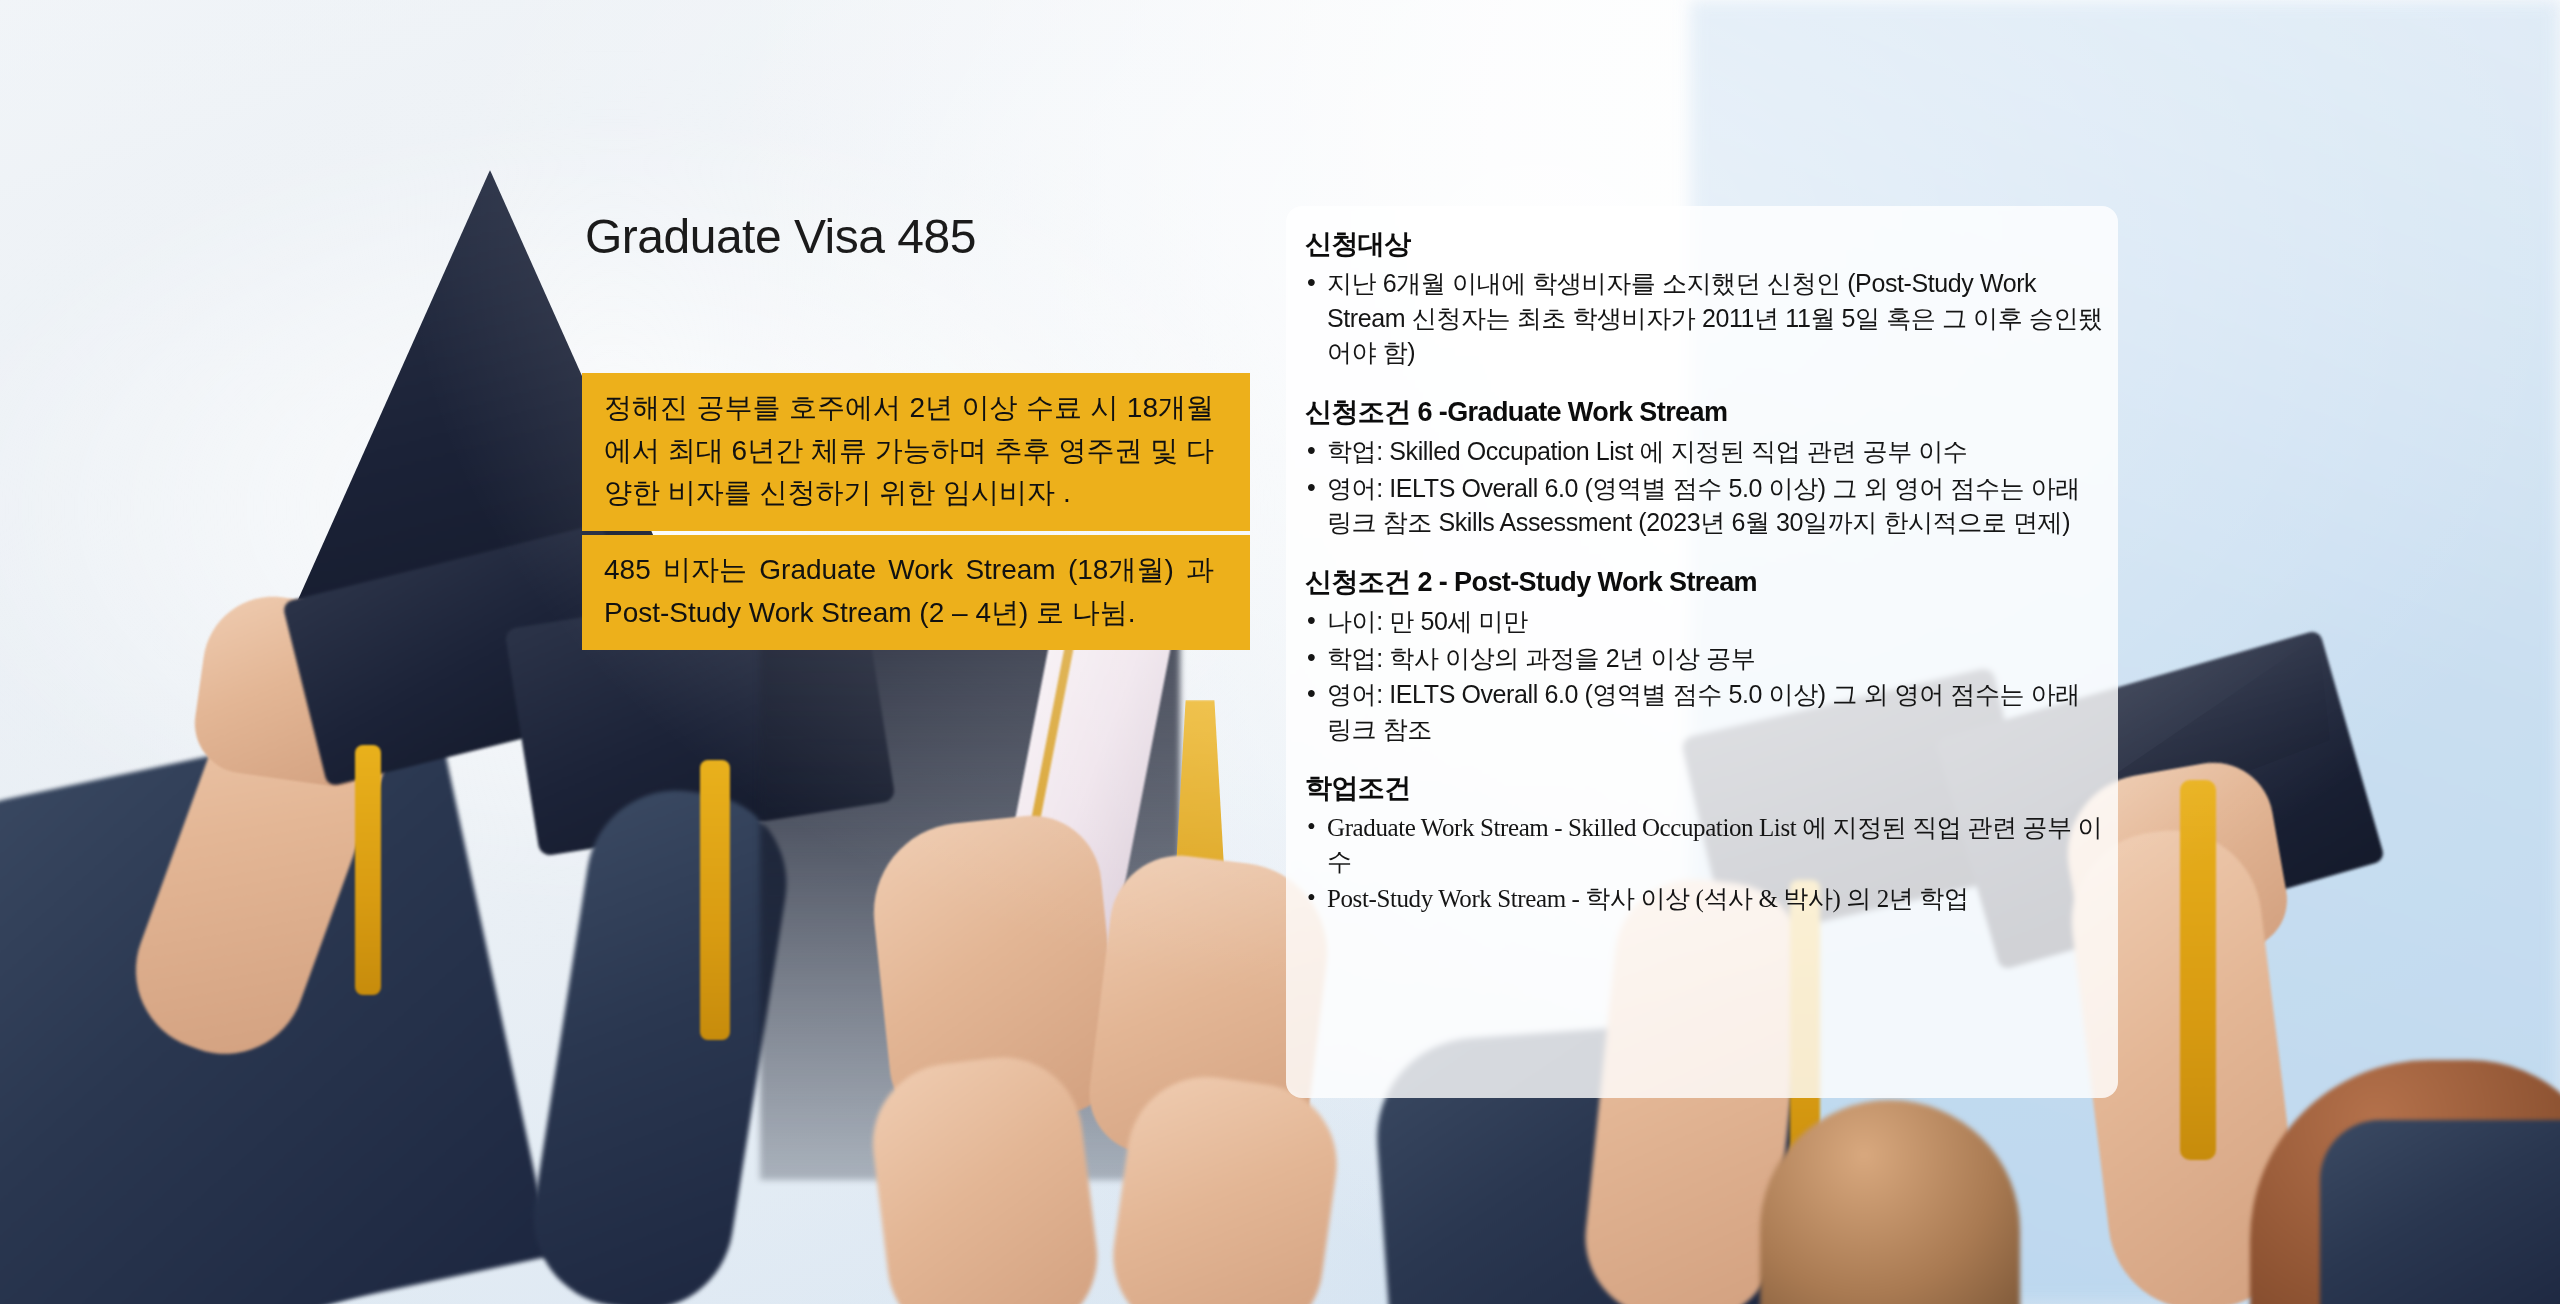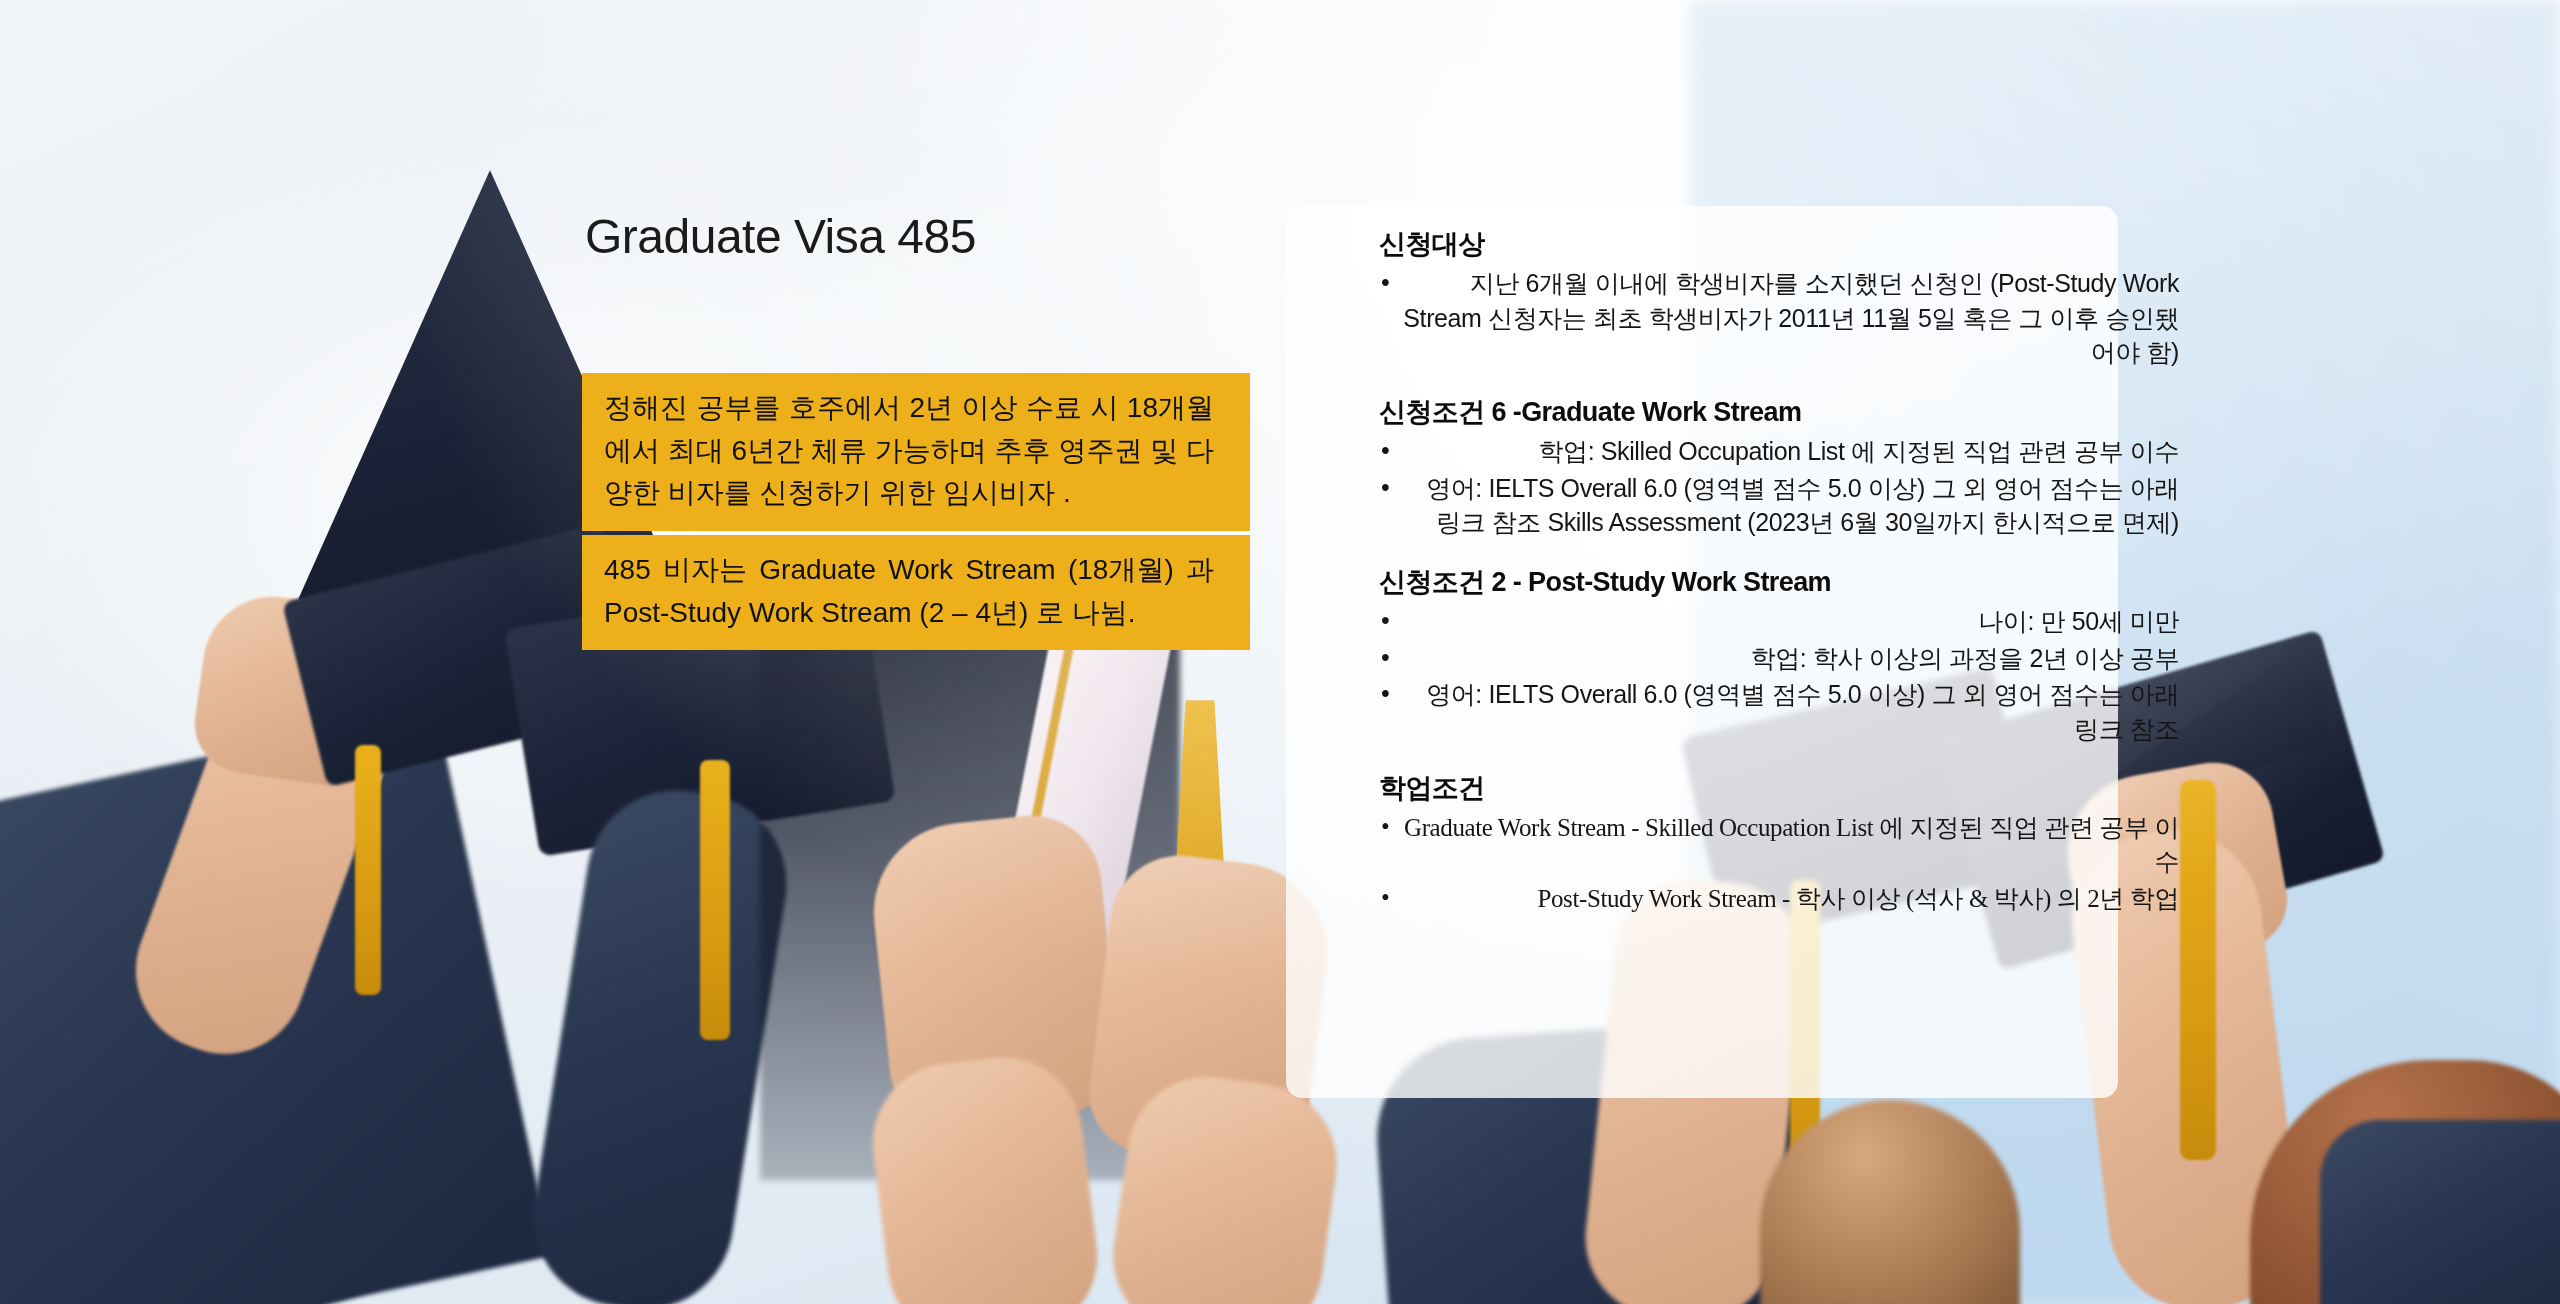--- a/index.html
+++ b/index.html
@@ -179,40 +179,40 @@
     width: 832px;
     height: 892px;
     background: rgba(255,255,255,0.80);
     border-radius: 16px;
     z-index: 15;
     backdrop-filter: blur(2px);
   }
 
   .info-content {
     position: absolute;
-    left: 1379px;
+    left: 1305px;
     top: 228px;
     width: 800px;
     z-index: 25;
     color: #111111;
   }
 
   .sec { margin-bottom: 26px; }
   .sec:last-child { margin-bottom: 13px; font-family: Liberation Serif, serif; }
 
   .sec-head {
     font-size: 27px;
     font-weight: 700;
     letter-spacing: -0.6px;
     color: #0c0c0c;
     margin-bottom: 6px;
     line-height: 1.2;
   }
 
-  ul.bullets { list-style: none; text-align: right; }
+  ul.bullets { list-style: none; }
   ul.bullets li {
     position: relative;
     font-size: 25px;
     line-height: 1.38;
     color: #151515;
     padding-left: 22px;
     margin-bottom: 2px;
     letter-spacing: -0.4px;
   }
   ul.bullets li::before {

